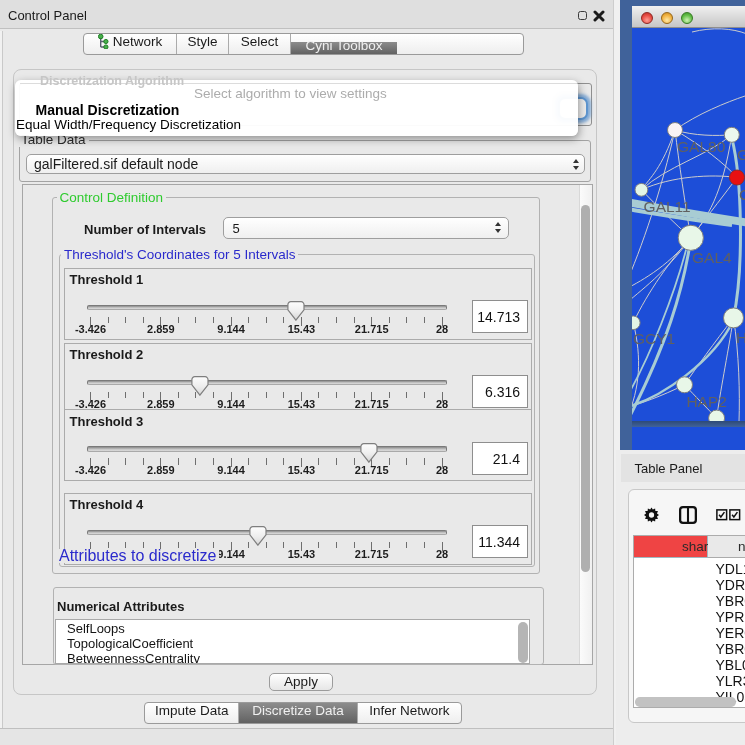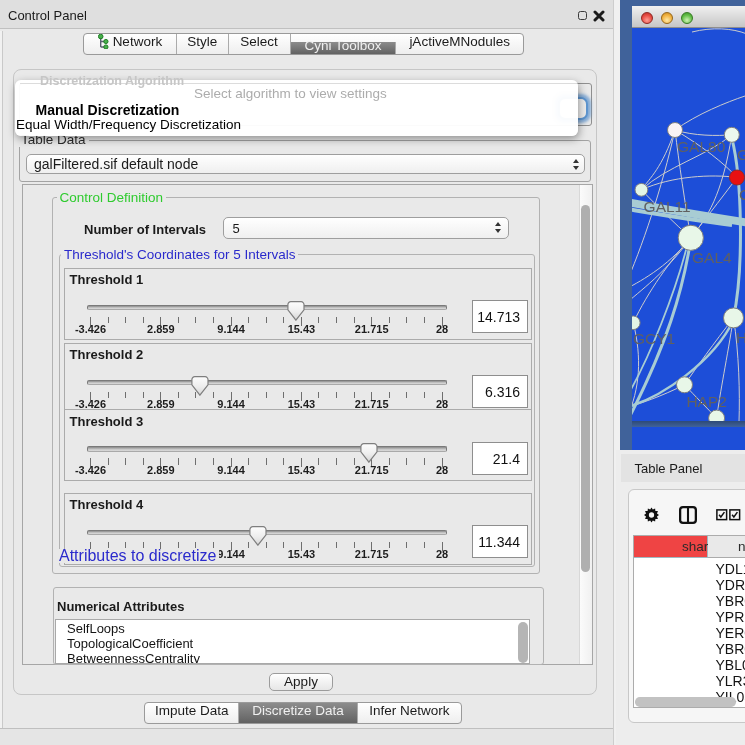--- a/index.html
+++ b/index.html
@@ -46,21 +46,20 @@
 <div class="seg abs" style="left:83px;top:33px;width:441px;">
   <div style="width:93px;"><svg width="11" height="15" viewBox="0 0 11 15" style="margin-right:4px;">
     <path d="M2.7 2.5 V13 M2.7 7.5 H7.7 M2.7 13 H7.7" stroke="#5A6070" stroke-width="1.4" fill="none"></path>
     <circle cx="2.7" cy="2.5" r="2.3" fill="#47B04B" stroke="#1E7D24" stroke-width="1"></circle>
     <circle cx="7.9" cy="7.5" r="2.1" fill="#47B04B" stroke="#1E7D24" stroke-width="1"></circle>
     <circle cx="7.9" cy="13" r="2.1" fill="#47B04B" stroke="#1E7D24" stroke-width="1"></circle>
   </svg>Network</div>
   <div style="width:52px;">Style</div>
   <div style="width:62px;">Select</div>
   <div class="sel" style="width:106px;margin-top:8px;">Cyni Toolbox</div>
-  <div style="width:127px;">jActiveMNodules</div>
 </div>
 
 <div class="abs" style="left:13px;top:69px;width:584px;height:626px;background:#E9E9E9;border:1px solid #C6C6C6;border-radius:8px;box-sizing:border-box;"></div>
 
 <div class="abs tpanel" style="left:18.5px;top:140px;width:572.5px;height:42px;border-color:#A3A3A3;"></div>
 <div class="tlabel" style="left:18px;top:133px;color:#2b2b2b;">Table Data</div>
 
 <div class="abs combo" style="left:25.5px;top:154px;width:559.5px;height:19.5px;"></div>
 <div class="abs" style="left:34px;top:155.5px;font-size:14px;color:#1a1a1a;">galFiltered.sif default node</div>
 <div class="abs arrup" style="left:572.5px;top:159px;"></div>

